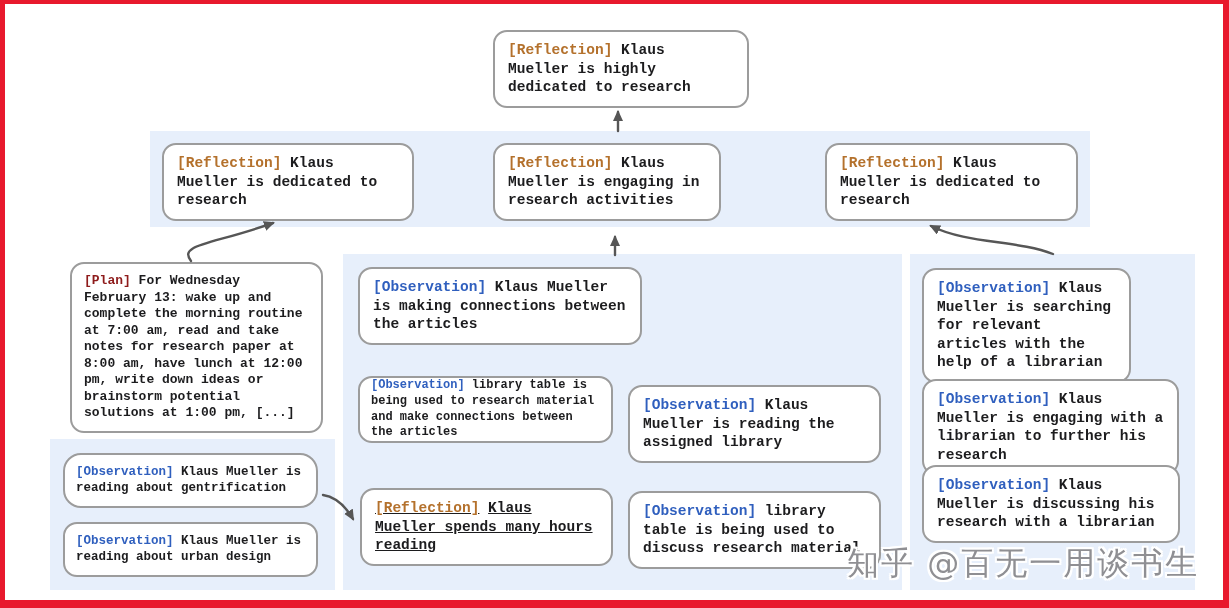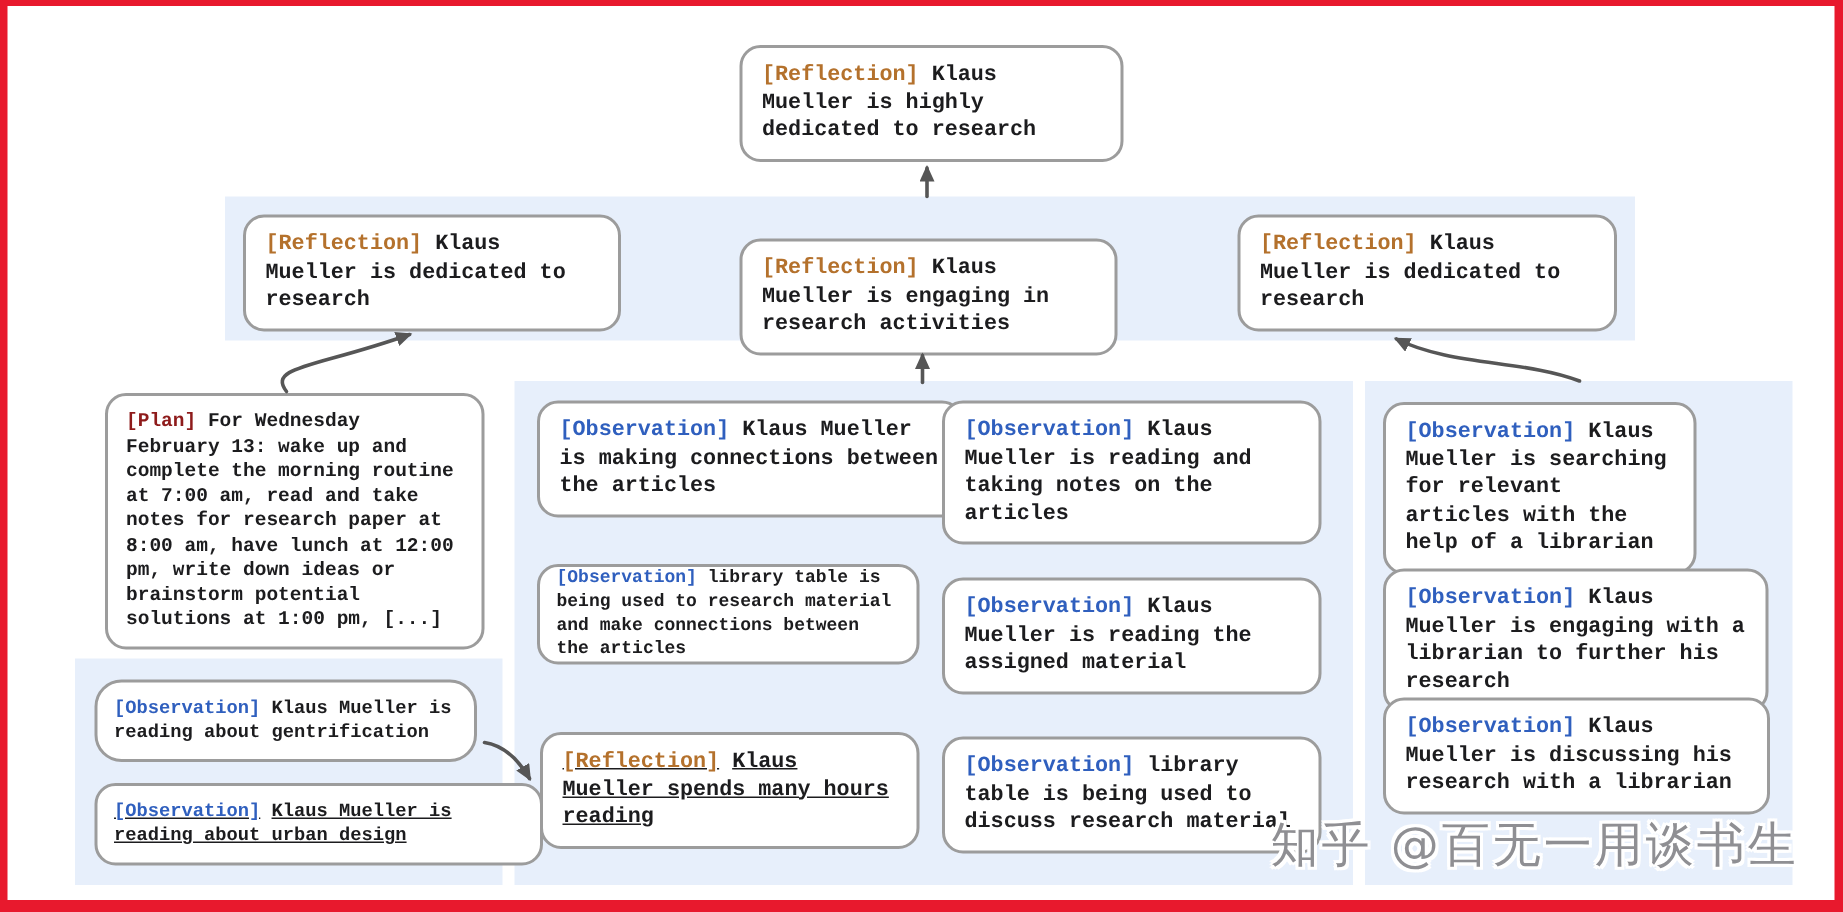--- a/index.html
+++ b/index.html
@@ -77,53 +77,50 @@
     <path class="a" d="M318,491 C331,493 341,503 348,515" marker-end="url(#ah)"></path>
   </svg>
 
   <div class="node" style="left:488px; top:26px; width:256px;">
     <span class="tag t-reflection">[Reflection]</span><span class="body">Klaus Mueller is highly dedicated to research</span>
   </div>
 
   <div class="node" style="left:157px; top:139px; width:252px;">
     <span class="tag t-reflection">[Reflection]</span><span class="body">Klaus Mueller is dedicated to research</span>
   </div>
-  <div class="node" style="left:488px; top:139px; width:252px;margin-top:16px;">
+  <div class="node" style="left:488px; top:139px; width:228px;">
     <span class="tag t-reflection">[Reflection]</span><span class="body">Klaus Mueller is engaging in research activities</span>
   </div>
   <div class="node" style="left:820px; top:139px; width:253px;">
     <span class="tag t-reflection">[Reflection]</span><span class="body">Klaus Mueller is dedicated to research</span>
   </div>
 
   <div class="node f13" style="left:65px; top:258px; width:253px;">
     <span class="tag t-plan">[Plan]</span><span class="body">For Wednesday February 13: wake up and complete the morning routine at 7:00 am, read and take notes for research paper at 8:00 am, have lunch at 12:00 pm, write down ideas or brainstorm potential solutions at 1:00 pm, [...]</span>
   </div>
 
   <div class="node f125" style="left:58px; top:449px; width:255px;border-radius:18px;">
     <span class="tag t-observation">[Observation]</span><span class="body">Klaus Mueller is reading about gentrification</span>
   </div>
-  <div class="node f125" style="left:58px; top:518px; width:299px;text-decoration:underline;">
+  <div class="node f125" style="left:58px; top:518px; width:255px;">
     <span class="tag t-observation">[Observation]</span><span class="body">Klaus Mueller is reading about urban design</span>
   </div>
 
   <div class="node" style="left:353px; top:263px; width:284px;">
     <span class="tag t-observation">[Observation]</span><span class="body">Klaus Mueller is making connections between the articles</span>
   </div>
   <div class="node f12" style="left:353px; top:372px; width:255px;">
     <span class="tag t-observation">[Observation]</span><span class="body">library table is being used to research material and make connections between the articles</span>
   </div>
   <div class="node" style="left:355px; top:484px; width:253px;text-decoration:underline;">
     <span class="tag t-reflection">[Reflection]</span><span class="body">Klaus Mueller spends many hours reading</span>
   </div>
 
-  <div class="node" style="left:623px; top:263px; width:253px;">
-    <span class="tag t-observation">[Observation]</span><span class="body">Klaus Mueller is reading and taking notes on the articles</span>
-  </div>
   <div class="node" style="left:623px; top:381px; width:253px;">
-    <span class="tag t-observation">[Observation]</span><span class="body">Klaus Mueller is reading the assigned material</span>
+    <span class="tag t-observation">[Observation]</span><span class="body">Klaus Mueller is reading the assigned library</span>
   </div>
   <div class="node" style="left:623px; top:487px; width:253px;">
     <span class="tag t-observation">[Observation]</span><span class="body">library table is being used to discuss research material</span>
   </div>
 
   <div class="node" style="left:917px; top:264px; width:209px;">
     <span class="tag t-observation">[Observation]</span><span class="body">Klaus Mueller is searching for relevant articles with the help of a librarian</span>
   </div>
   <div class="node" style="left:917px; top:375px; width:257px;">
     <span class="tag t-observation">[Observation]</span><span class="body">Klaus Mueller is engaging with a librarian to further his research</span>

